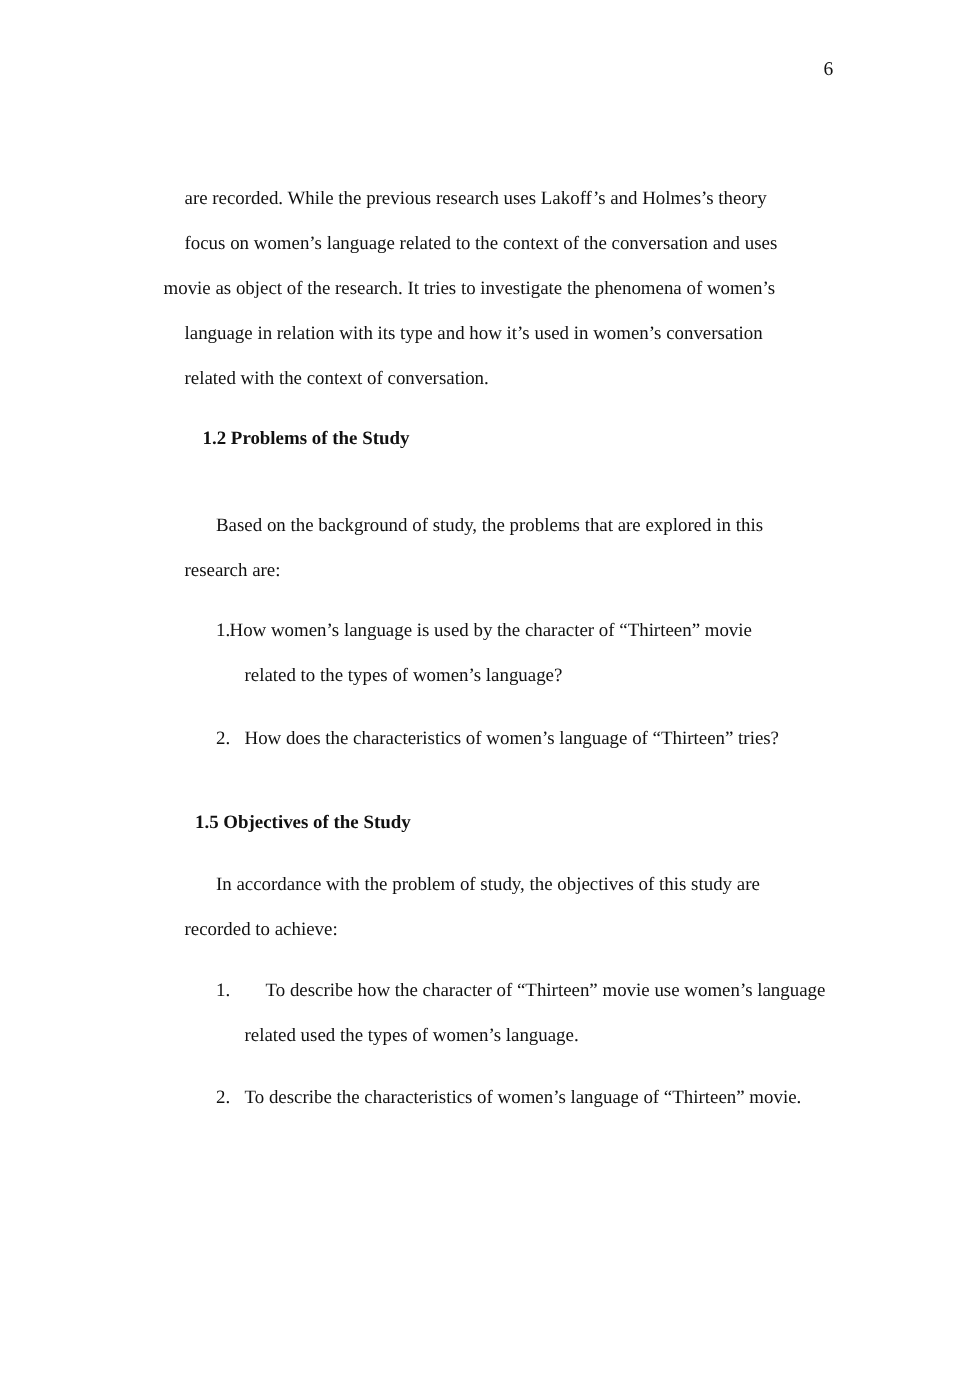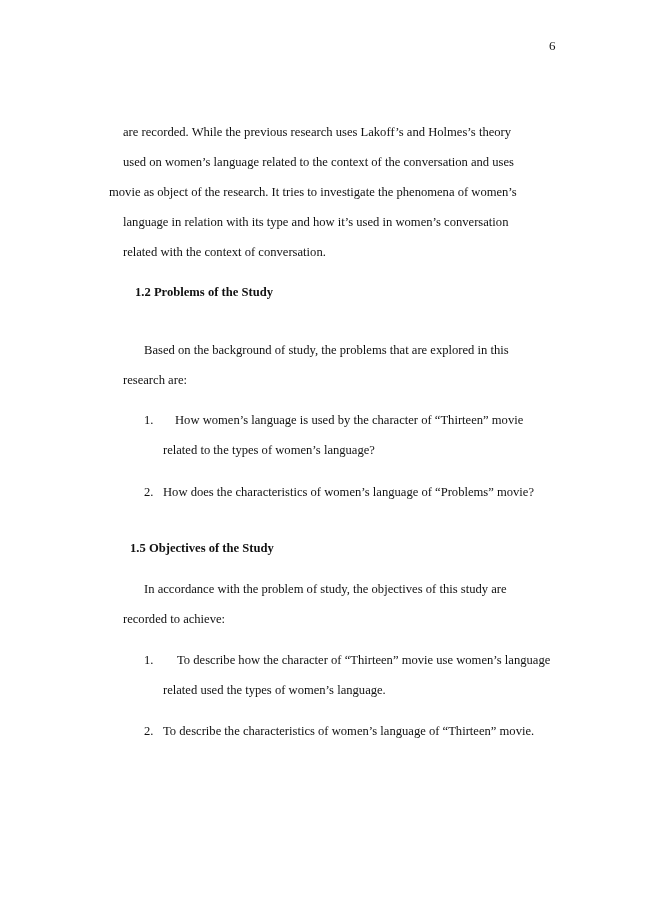--- a/index.html
+++ b/index.html
@@ -38,40 +38,40 @@
   </style>
 </head>
 <body>
 
 <div>
 
   <div class="page-number">6</div>
 
   <div>
     <div class="line" style="left:123px; top:124px;">are recorded. While the previous research uses Lakoff’s and Holmes’s theory</div>
-    <div class="line" style="left:123px; top:154px;">used on women’s language related to the context of the conversation and uses</div>
+    <div class="line" style="left:123px; top:154px;">focus on women’s language related to the context of the conversation and uses</div>
     <div class="line" style="left:109px; top:184px;">movie as object of the research. It tries to investigate the phenomena of women’s</div>
     <div class="line" style="left:123px; top:214px;">language in relation with its type and how it’s used in women’s conversation</div>
     <div class="line" style="left:123px; top:244px;">related with the context of conversation.</div>
   </div>
 
   <div>
     <div class="line heading" style="left:123px; top:284px;margin-left:12px;">1.2 Problems of the Study</div>
     <div class="line" style="left:144px; top:342px;">Based on the background of study, the problems that are explored in this</div>
     <div class="line" style="left:123px; top:372px;">research are:</div>
 
     <div>
       <div class="list-num" style="left:144px; top:412px;">1.</div>
-      <div class="line" style="left:175px; top:412px;">How women’s language is used by the character of “Thirteen” movie</div>
+      <div class="line" style="left:153px; top:412px;">How women’s language is used by the character of “Thirteen” movie</div>
       <div class="line" style="left:163px; top:442px;">related to the types of women’s language?</div>
     </div>
 
     <div>
       <div class="list-num" style="left:144px; top:484px;">2.</div>
-      <div class="line" style="left:163px; top:484px;">How does the characteristics of women’s language of “Problems” movie?</div>
+      <div class="line" style="left:163px; top:484px;">How does the characteristics of women’s language of “Thirteen” tries?</div>
     </div>
   </div>
 
   <div>
     <div class="line heading" style="left:130px; top:540px;">1.5 Objectives of the Study</div>
     <div class="line" style="left:144px; top:581px;">In accordance with the problem of study, the objectives of this study are</div>
     <div class="line" style="left:123px; top:611px;">recorded to achieve:</div>
 
     <div>
       <div class="list-num" style="left:144px; top:652px;">1.</div>

